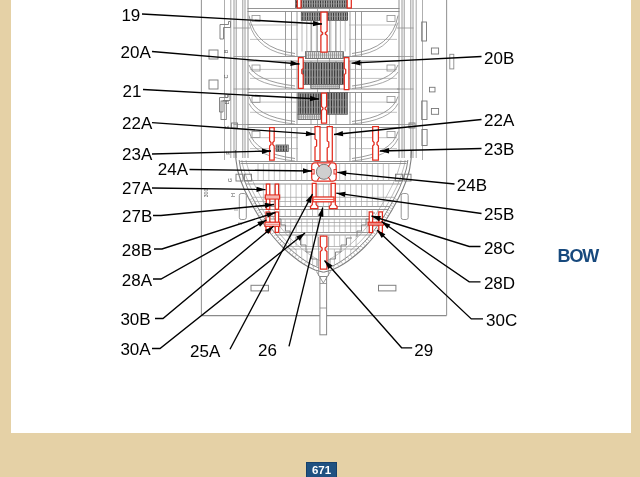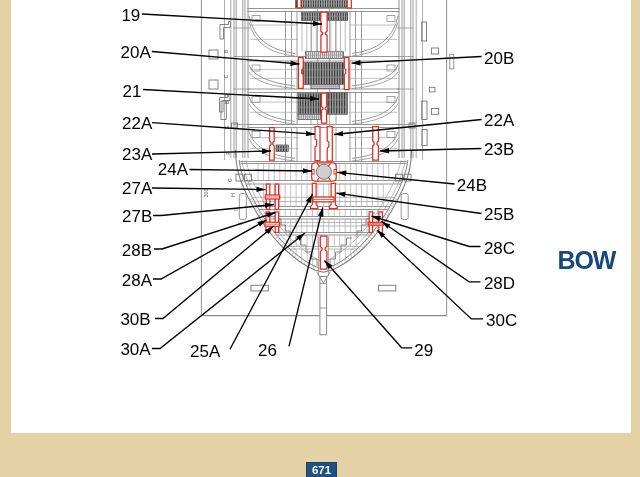--- a/index.html
+++ b/index.html
@@ -2,21 +2,21 @@
 <html><head>
 <meta charset="utf-8">
 <style>
   html,body{margin:0;padding:0;}
   body{width:640px;height:477px;background:#e5d1a6;position:relative;overflow:hidden;
        font-family:"Liberation Sans",sans-serif;}
   .page{position:absolute;left:11px;top:0;width:620px;height:433px;background:#fff;}
   .pagenum{position:absolute;left:306px;top:462px;width:29px;height:15px;background:#1f5181;
            border:1px solid #16406a;color:#fff;font-size:11.5px;font-weight:bold;
            text-align:center;line-height:15px;}
-  .bow{position:absolute;left:557.5px;top:245.8px;color:#17497d;font-size:25px;letter-spacing:-1.1px;font-weight:bold;}
+  .bow{position:absolute;left:557.5px;top:245.8px;color:#17497d;font-size:18px;letter-spacing:-1.1px;font-weight:bold;}
   svg{position:absolute;left:0;top:0;}
   .lbl{font-size:17px;fill:#000;font-family:"Liberation Sans",sans-serif;}
 </style>
 </head>
 <body>
 <div class="page"></div>
 <svg width="640" height="477" viewBox="0 0 640 477">
 <line x1="201.4" y1="0.0" x2="201.4" y2="315.6" stroke="#9a9a9a" stroke-width="1.1" opacity="1.0"></line>
 <line x1="446.6" y1="0.0" x2="446.6" y2="315.6" stroke="#9a9a9a" stroke-width="1.1" opacity="1.0"></line>
 <line x1="201.4" y1="315.6" x2="446.6" y2="315.6" stroke="#8a8a8a" stroke-width="1.3" opacity="1.0"></line>

